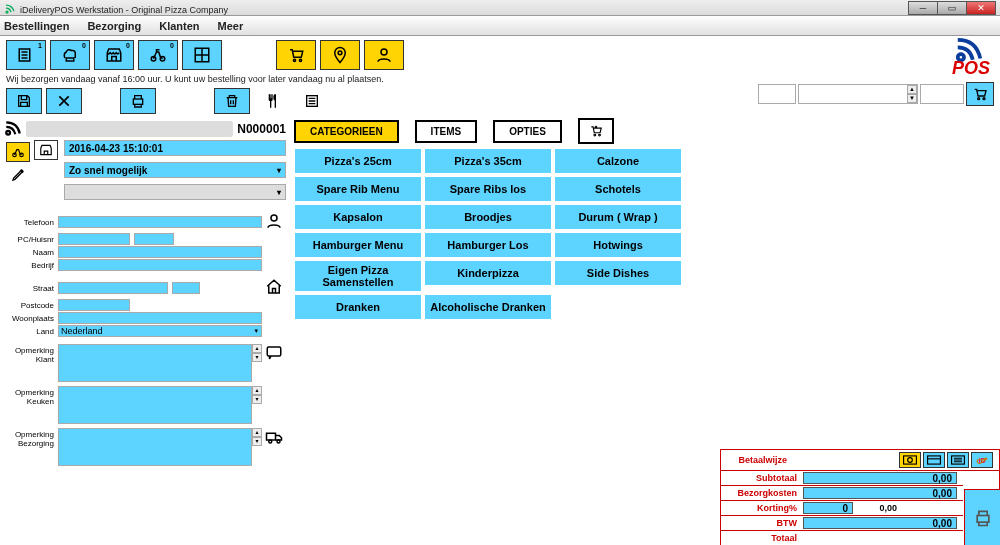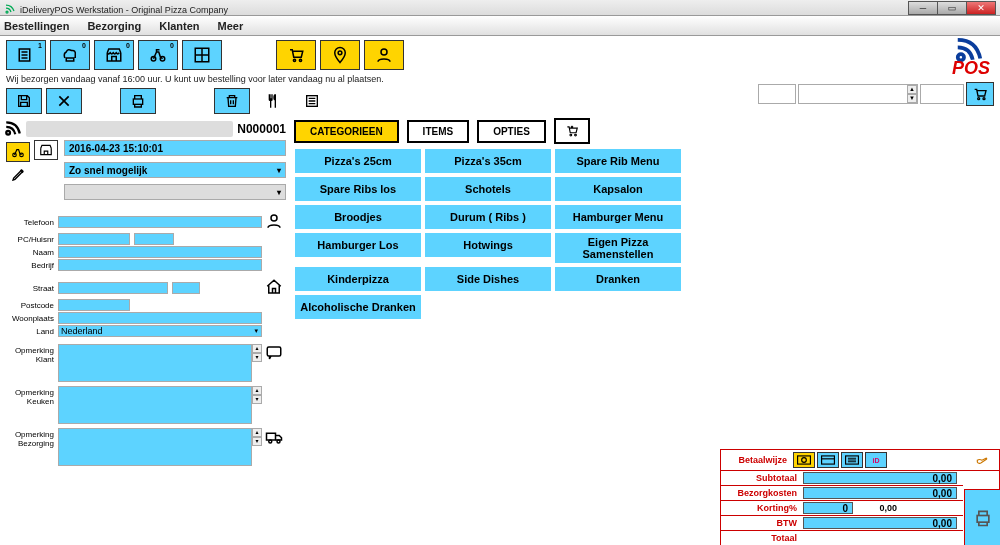--- a/index.html
+++ b/index.html
@@ -68,41 +68,41 @@
 .frow .ricon svg{width:18px;height:18px;}
 
 .txtarea { flex:1;height:38px;background:#5dd3ff;border:1px solid #aaa; }
 .frow.top { align-items:flex-start; margin-bottom:4px; }
 .frow.top .flab{padding-top:2px;}
 .spin{width:10px;display:flex;flex-direction:column;}
 .spin div{height:9px;border:1px solid #aaa;background:#eee;font-size:6px;text-align:center;line-height:7px;}
 
 
 .mid { flex:1; padding-left:4px; }
-.tabrow { display:flex; gap:8px; margin-bottom:4px; align-items:center; }
+.tabrow { display:flex; gap:16px; margin-bottom:4px; align-items:center; }
 .tab { border:2px solid #000; padding:4px 14px; font-size:10px; font-weight:bold; background:#fff; }
 .tab.active { background:#ffd400; }
 .tab.icn { width:36px;padding:4px 0;display:flex;align-items:center;justify-content:center; }
 .catgrid { display:grid; grid-template-columns:repeat(3,128px); gap:2px; }
 .catbtn { height:26px; background:#5dd3ff; border:1px solid #fff; display:flex;
   align-items:center; justify-content:center; font-size:11px; font-weight:bold; text-align:center; }
 .catbtn.tall{height:32px;line-height:1.1;}
 
 
 .rsearch { position:absolute; right:6px; top:82px; display:flex; gap:2px; align-items:center; }
 .rsearch input { height:20px; font-size:9px; border:1px solid #aaa; }
 .rsearch .sp{width:38px;} .rsearch .md{width:120px;position:relative;} 
 .rsearch .sm2{width:44px;}
 .rsearch .cbtn{width:28px;height:24px;border:1px solid #333;background:#5dd3ff;display:flex;
   align-items:center;justify-content:center;}
 
 
 .bottom { position:absolute; bottom:0; right:0; width:280px; border:1px solid #c00;border-bottom:none;
   background:#fff; font-size:9px;}
-.paywrap{border-bottom:1px solid #c00;padding:2px 6px;display:flex;align-items:center;}
+.paywrap{border-bottom:1px solid #c00;padding:2px 6px;display:flex;align-items:center;justify-content:space-between;}
 .paylab{flex:0 0 60px;text-align:right;color:#c00;font-weight:bold;margin-right:6px;}
 .paybtns{display:flex;gap:2px;}
 .paybtns div{width:22px;height:16px;border:1px solid #333;display:flex;align-items:center;justify-content:center;}
 .pactive{background:#ffd400;}
 .pblue{background:#5dd3ff;}
 .handicon{position:absolute;right:8px;top:2px;}
 .totrow{display:flex;padding:1px 6px;border-bottom:1px solid #c00;align-items:center;}
 .totrow .lab{flex:0 0 70px;text-align:right;color:#c00;font-weight:bold;margin-right:6px;}
 .totrow .valbox{flex:1;height:12px;background:#5dd3ff;border:1px solid #555;text-align:right;
   padding-right:4px;font-weight:bold;font-size:10px;}
@@ -393,26 +393,27 @@
           <svg width="14" height="14" viewBox="0 0 24 24" fill="none" stroke="#000" stroke-width="2">
             <path d="M4 5h3l2 10h10l2-8H8M12 3v4M10 5h4"></path>
             <circle cx="10" cy="19" r="1.5"></circle>
             <circle cx="18" cy="19" r="1.5"></circle>
           </svg>
         </div>
     </div>
     <div class="catgrid" id="catgrid">
         <div class="catbtn">Pizza's 25cm</div>
         <div class="catbtn">Pizza's 35cm</div>
+        <div class="catbtn">Calzone</div>
         <div class="catbtn">Spare Rib Menu</div>
         <div class="catbtn">Spare Ribs los</div>
         <div class="catbtn">Schotels</div>
         <div class="catbtn">Kapsalon</div>
         <div class="catbtn">Broodjes</div>
-        <div class="catbtn">Durum ( Ribs )</div>
+        <div class="catbtn">Durum ( Wrap )</div>
         <div class="catbtn">Hamburger Menu</div>
         <div class="catbtn">Hamburger Los</div>
         <div class="catbtn">Hotwings</div>
         <div class="catbtn tall">Eigen Pizza Samenstellen</div>
         <div class="catbtn">Kinderpizza</div>
         <div class="catbtn">Side Dishes</div>
         <div class="catbtn">Dranken</div>
         <div class="catbtn">Alcoholische Dranken</div>
       </div>
   </div>

